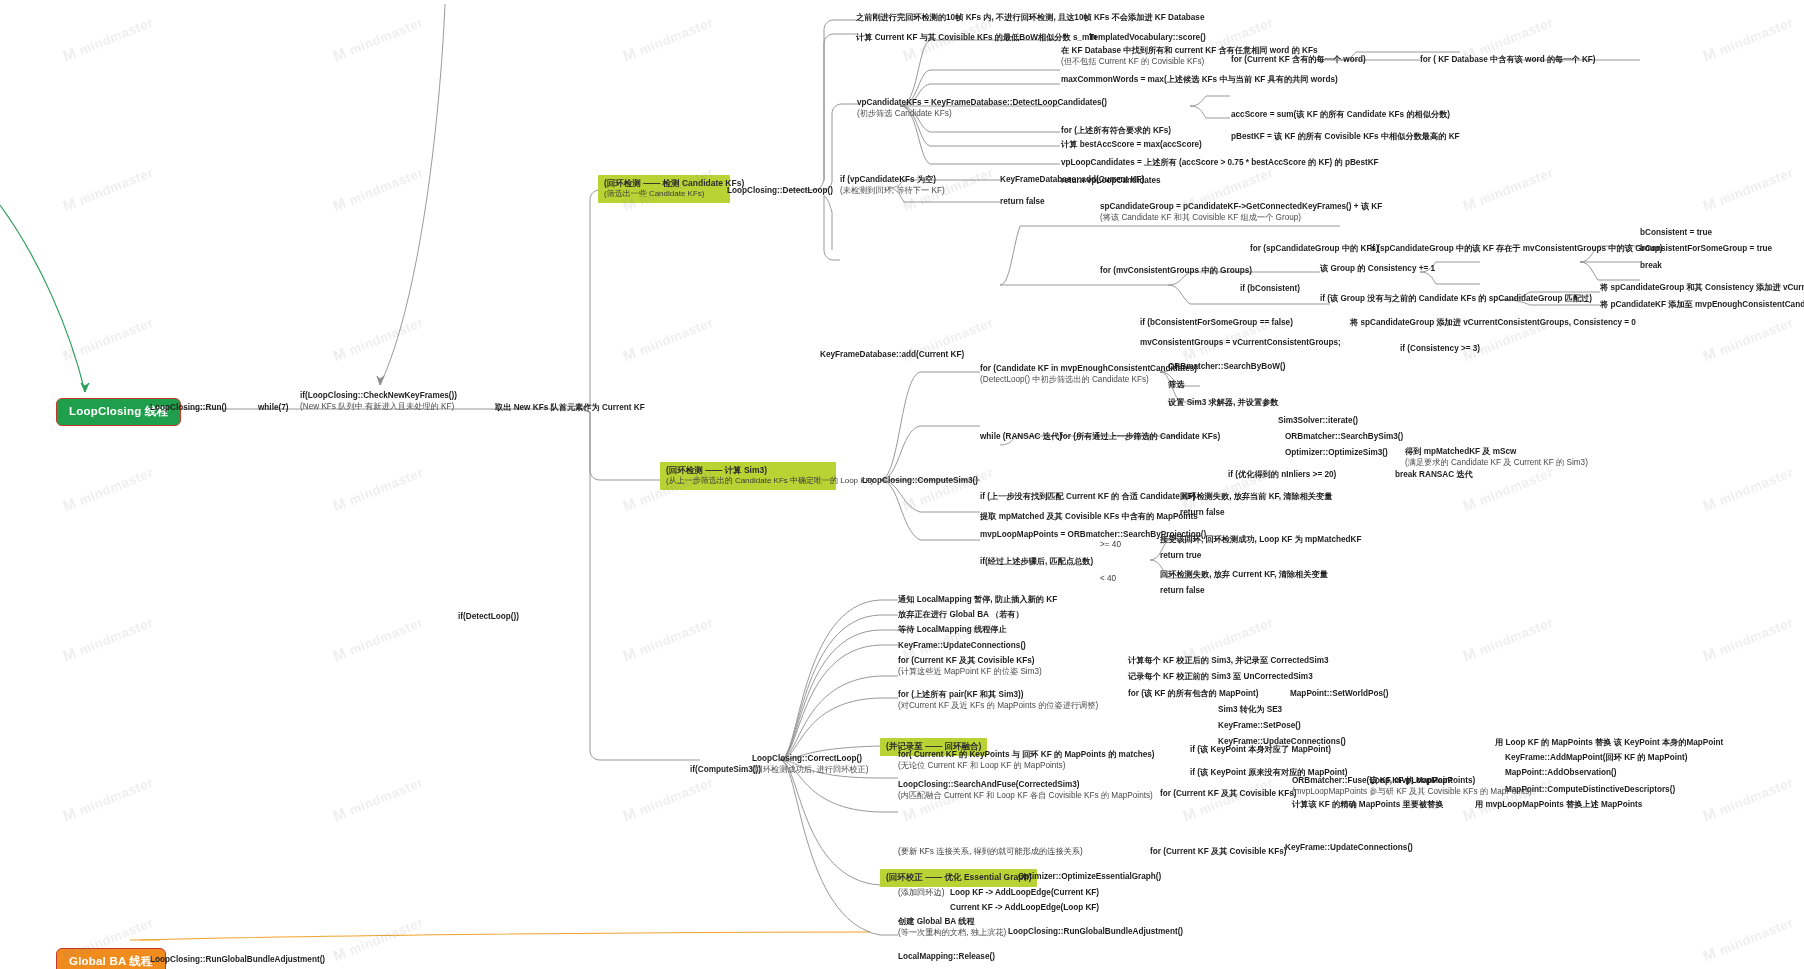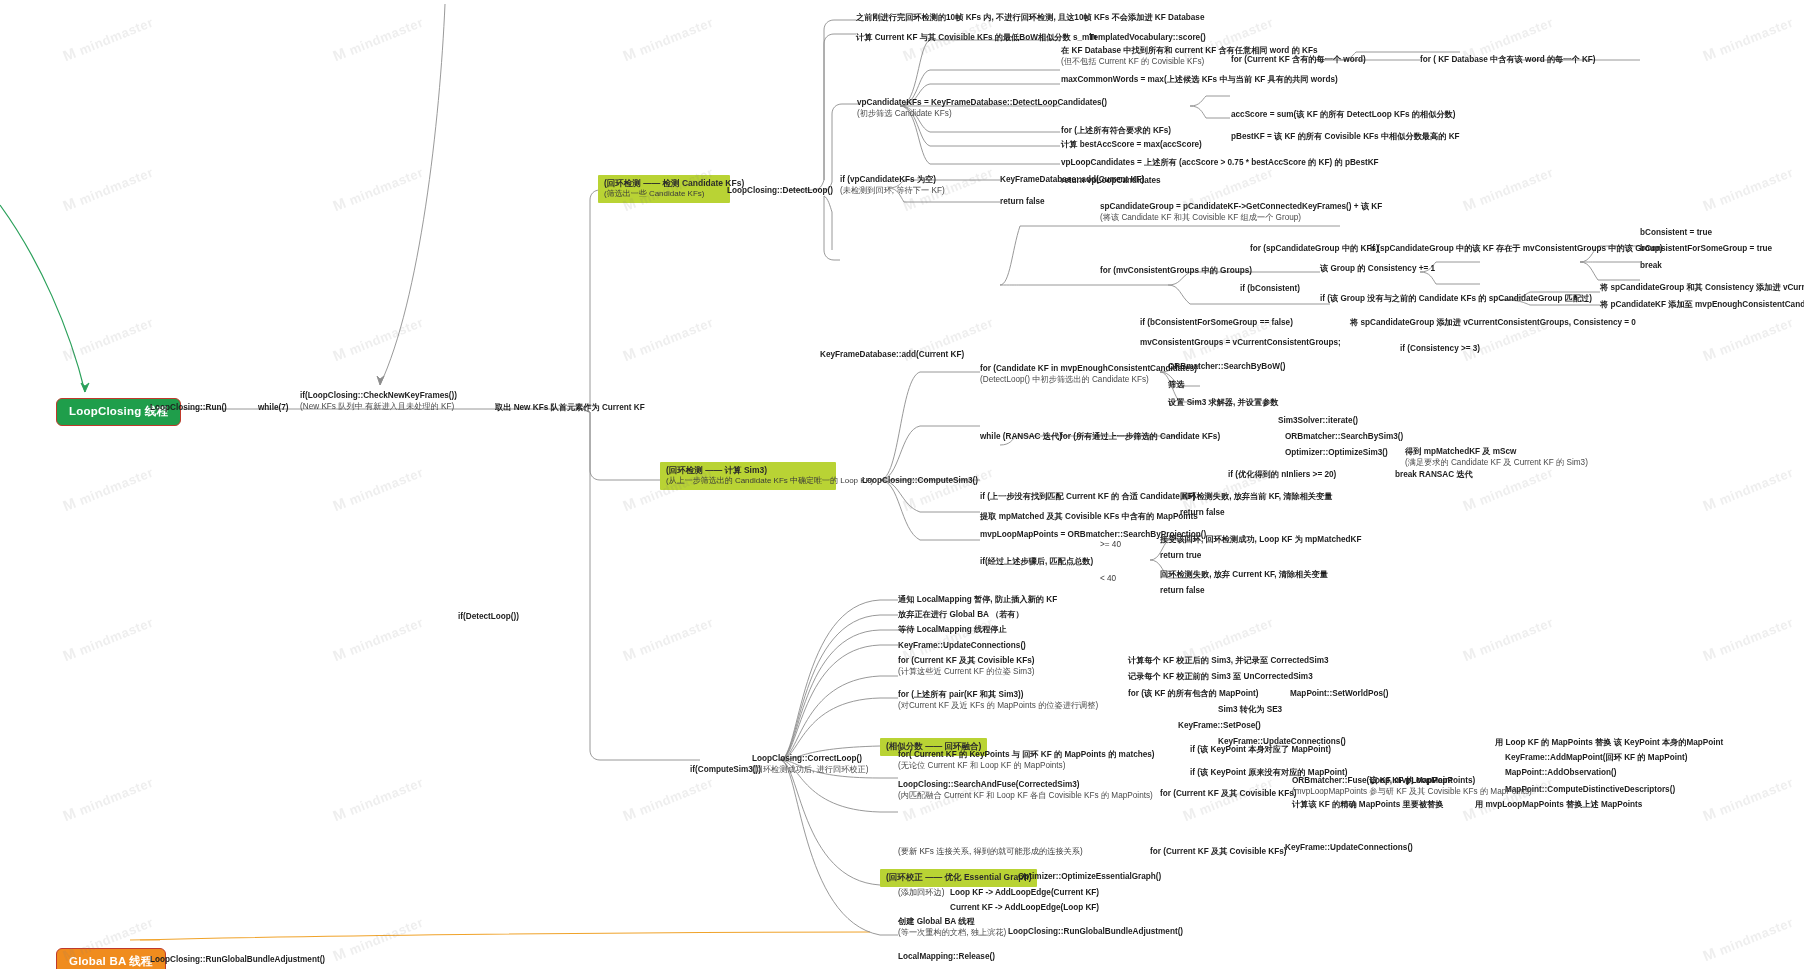--- a/index.html
+++ b/index.html
@@ -198,21 +198,21 @@
   </div>
   <div class="node txt single" style="left:727px; top:186px;">LoopClosing::DetectLoop()</div>
 
   <div class="node hl-node" style="left:660px; top:462px; width:176px;">
     <div class="l1">(回环检测 —— 计算 Sim3)</div>
     <div class="l2">(从上一步筛选出的 Candidate KFs 中确定唯一的 Loop KF)</div>
   </div>
   <div class="node txt single" style="left:862px; top:476px;">LoopClosing::ComputeSim3()</div>
 
   <div class="node hl-node" style="left:880px; top:738px;">
-    <div class="l1">(相似分数 —— 回环融合)</div>
+    <div class="l1">(并记录至 —— 回环融合)</div>
   </div>
   <div class="node txt" style="left:752px; top:754px;">
     <span class="t1">LoopClosing::CorrectLoop()</span>
     <span class="t2">(回环检测成功后, 进行回环校正)</span>
   </div>
 
   <div class="node hl-node" style="left:880px; top:869px;">
     <div class="l1">(回环校正 —— 优化 Essential Graph)</div>
   </div>
 
@@ -230,21 +230,21 @@
     <span class="t1">在 KF Database 中找到所有和 current KF 含有任意相同 word 的 KFs</span>
     <span class="t2">(但不包括 Current KF 的 Covisible KFs)</span>
   </div>
   <div class="node txt single" style="left:1231px; top:55px;">for (Current KF 含有的每一个 word)</div>
   <div class="node txt single" style="left:1420px; top:55px;">for ( KF Database 中含有该 word 的每一个 KF)</div>
 
   <div class="node txt single" style="left:1061px; top:75px;">maxCommonWords = max(上述候选 KFs 中与当前 KF 具有的共同 words)</div>
 
 
   <div class="node txt single" style="left:1061px; top:126px;">for (上述所有符合要求的 KFs)</div>
-  <div class="node txt single" style="left:1231px; top:110px;">accScore = sum(该 KF 的所有 DetectLoop KFs 的相似分数)</div>
+  <div class="node txt single" style="left:1231px; top:110px;">accScore = sum(该 KF 的所有 Candidate KFs 的相似分数)</div>
   <div class="node txt single" style="left:1231px; top:132px;">pBestKF = 该 KF 的所有 Covisible KFs 中相似分数最高的 KF</div>
 
   <div class="node txt single" style="left:1061px; top:140px;">计算 bestAccScore = max(accScore)</div>
   <div class="node txt single" style="left:1061px; top:158px;">vpLoopCandidates = 上述所有 (accScore &gt; 0.75 * bestAccScore 的 KF) 的 pBestKF</div>
   <div class="node txt single" style="left:1061px; top:176px;">return vpLoopCandidates</div>
 
   <div class="node txt" style="left:840px; top:175px;">
     <span class="t1">if (vpCandidateKFs 为空)</span>
     <span class="t2">(未检测到回环, 等待下一 KF)</span>
   </div>
@@ -321,33 +321,33 @@
   <div class="node txt single" style="left:1160px; top:570px;">回环检测失败, 放弃 Current KF, 清除相关变量</div>
   <div class="node txt single" style="left:1160px; top:586px;">return false</div>
 
   <div class="node txt single" style="left:898px; top:595px;">通知 LocalMapping 暂停, 防止插入新的 KF</div>
   <div class="node txt single" style="left:898px; top:610px;">放弃正在进行 Global BA （若有）</div>
   <div class="node txt single" style="left:898px; top:625px;">等待 LocalMapping 线程停止</div>
   <div class="node txt single" style="left:898px; top:641px;">KeyFrame::UpdateConnections()</div>
 
   <div class="node txt" style="left:898px; top:656px;">
     <span class="t1">for (Current KF 及其 Covisible KFs)</span>
-    <span class="t2">(计算这些近 Current KF 的位姿 Sim3)</span>
+    <span class="t2">(计算这些近 MapPoint KF 的位姿 Sim3)</span>
   </div>
   <div class="node txt single" style="left:1128px; top:656px;">计算每个 KF 校正后的 Sim3, 并记录至 CorrectedSim3</div>
   <div class="node txt single" style="left:1128px; top:672px;">记录每个 KF 校正前的 Sim3 至 UnCorrectedSim3</div>
 
   <div class="node txt" style="left:898px; top:690px;">
     <span class="t1">for (上述所有 pair(KF 和其 Sim3))</span>
     <span class="t2">(对Current KF 及近 KFs 的 MapPoints 的位姿进行调整)</span>
   </div>
   <div class="node txt single" style="left:1128px; top:689px;">for (该 KF 的所有包含的 MapPoint)</div>
   <div class="node txt single" style="left:1290px; top:689px;">MapPoint::SetWorldPos()</div>
   <div class="node txt single" style="left:1218px; top:705px;">Sim3 转化为 SE3</div>
-  <div class="node txt single" style="left:1178px; top:721px;">KeyFrame::SetPose()</div>
+  <div class="node txt single" style="left:1218px; top:721px;">KeyFrame::SetPose()</div>
   <div class="node txt single" style="left:1218px; top:737px;">KeyFrame::UpdateConnections()</div>
 
   <div class="node txt" style="left:898px; top:750px;">
     <span class="t1">for( Current KF 的 KeyPoints 与 回环 KF 的 MapPoints 的 matches)</span>
     <span class="t2">(无论位 Current KF 和 Loop KF 的 MapPoints)</span>
   </div>
   <div class="node txt single" style="left:1190px; top:745px;">if (该 KeyPoint 本身对应了 MapPoint)</div>
   <div class="node txt single" style="left:1495px; top:738px;">用 Loop KF 的 MapPoints 替换 该 KeyPoint 本身的MapPoint</div>
   <div class="node txt single" style="left:1505px; top:753px;">KeyFrame::AddMapPoint(回环 KF 的 MapPoint)</div>
   <div class="node txt single" style="left:1190px; top:768px;">if (该 KeyPoint 原来没有对应的 MapPoint)</div>

